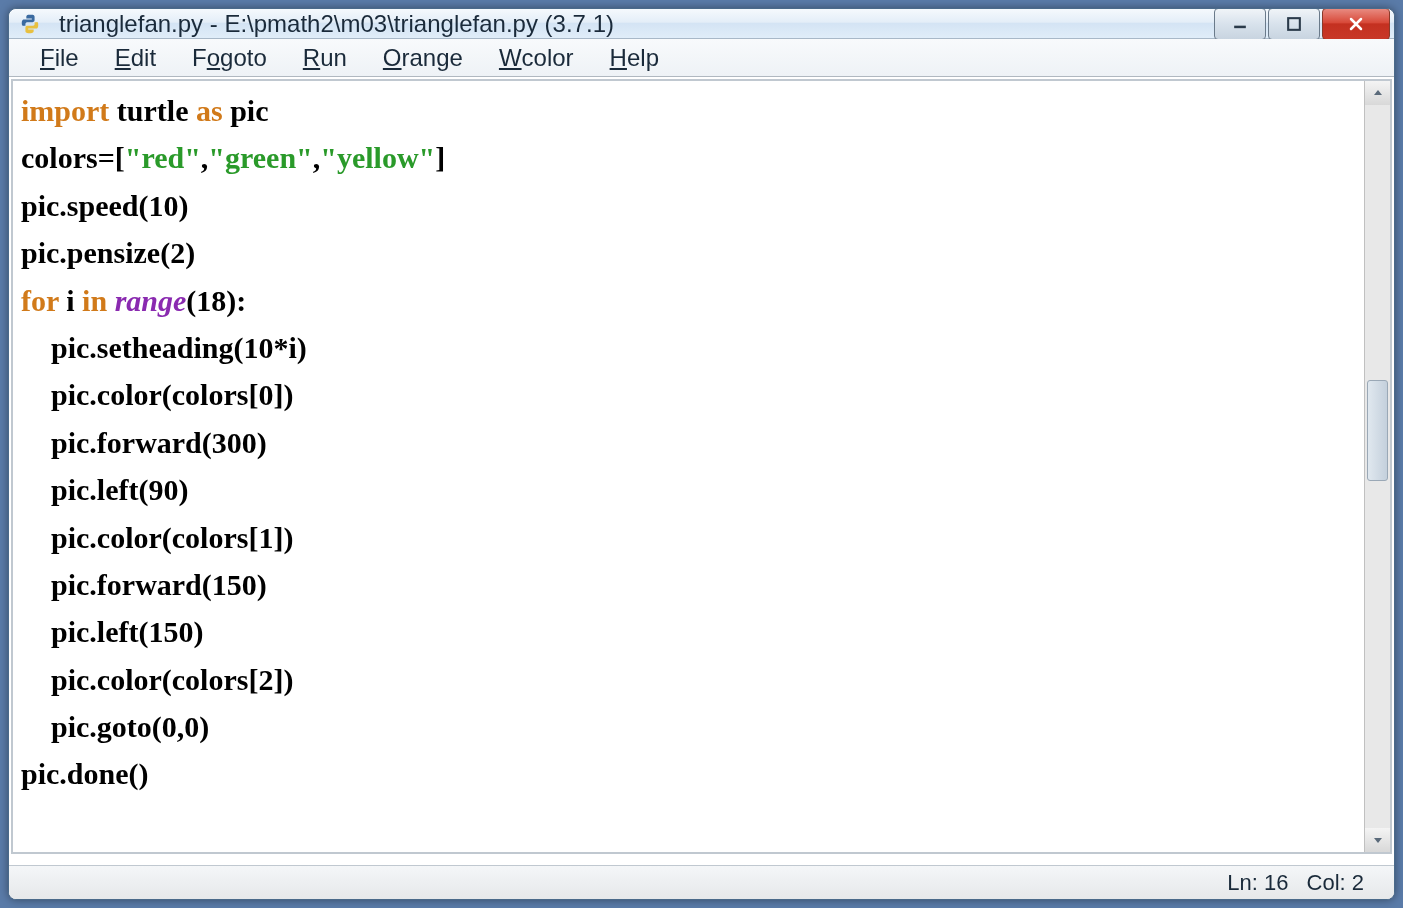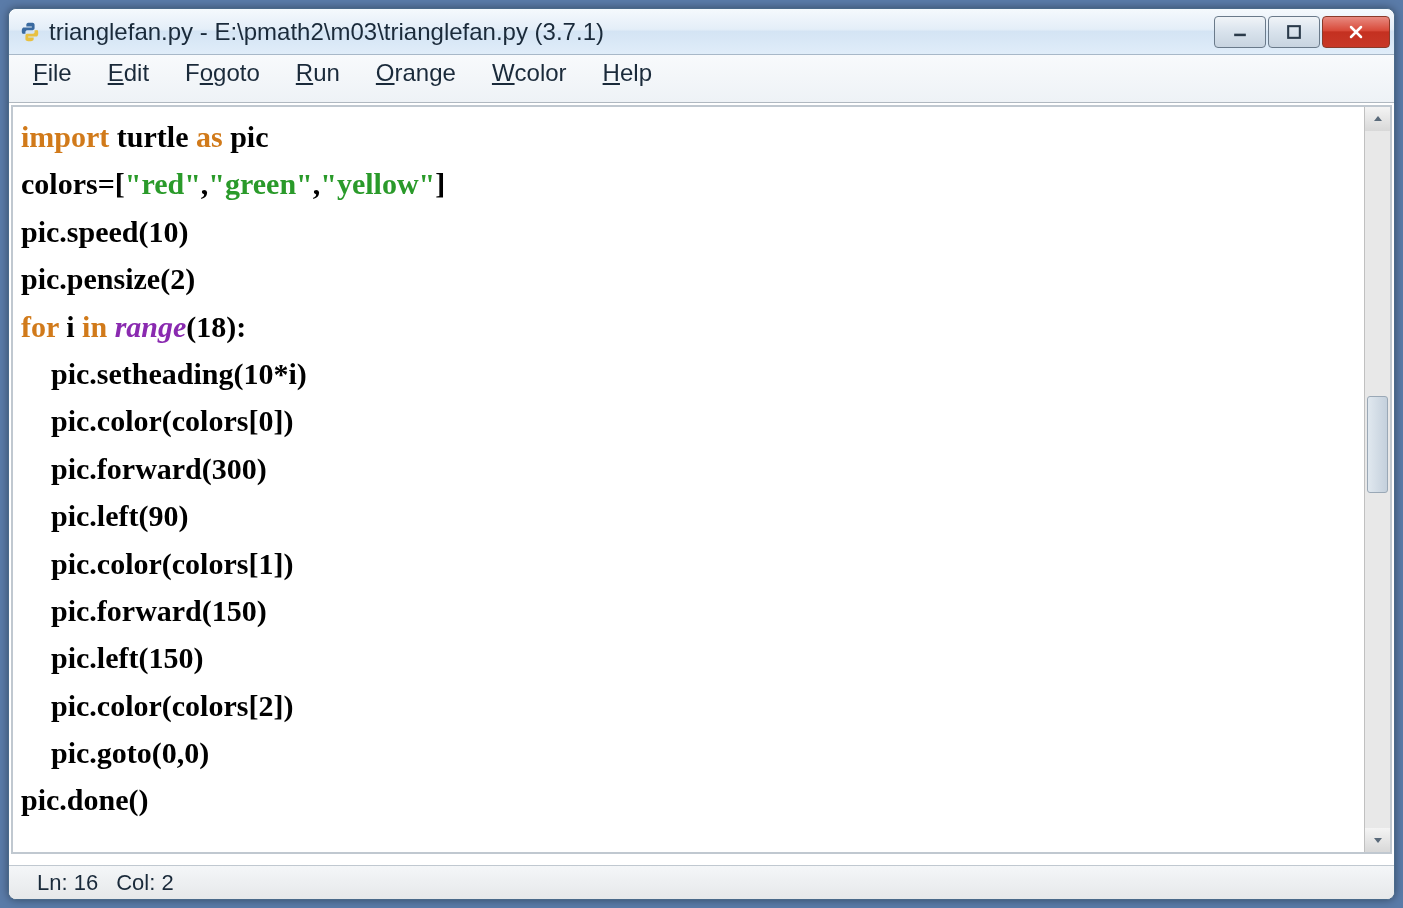--- a/index.html
+++ b/index.html
@@ -16,28 +16,29 @@
       height: 100%;
       background: #fff;
       border: 1px solid #4a6a8a;
       border-radius: 8px;
       box-shadow: 0 0 8px rgba(0,0,0,0.4);
       display: flex;
       flex-direction: column;
       overflow: hidden;
     }
     .titlebar {
-      height: 46px;
+      height: 30px;
       background: linear-gradient(to bottom, #f5f9fd 0%, #e4eef8 45%, #d4e4f4 50%, #e0edf9 100%);
       display: flex;
       align-items: center;
       padding: 0 4px 0 10px;
       border-bottom: 1px solid #a8b8c8;
       border-top-left-radius: 8px;
       border-top-right-radius: 8px;
+      gap: 10px;
     }
     .titlebar-icon {
       width: 22px;
       height: 22px;
       margin-right: 8px;
       display: inline-flex;
       align-items: center;
       justify-content: center;
     }
     .titlebar-text {
@@ -66,26 +67,26 @@
       color: #2a3a4a;
     }
     .window-btn.close-btn {
       width: 68px;
       background: linear-gradient(to bottom, #e88a80 0%, #d84a3a 45%, #c43020 50%, #c83828 100%);
       color: #fff;
       border-color: #8a3a2a;
     }
     .window-btn svg { width: 20px; height: 20px; }
     .menubar {
-      height: 48px;
+      height: 38px;
       background: linear-gradient(to bottom, #f8fafc 0%, #eef2f6 100%);
       border-bottom: 1px solid #b0b8c0;
       display: flex;
-      align-items: flex-start;
-      padding: 0 6px;
+      align-items: center;
+      padding: 0 13px;
     }
     .menu-item {
       padding: 4px 18px;
       font-size: 24px;
       color: #1a2a3a;
       cursor: pointer;
     }
     .menu-item .underline { text-decoration: underline; }
     .editor-container {
       flex: 1;
@@ -138,21 +139,21 @@
       right: 2px;
       background: linear-gradient(to right, #e0e8ef, #c4d0dc);
       border: 1px solid #9aa8b6;
       border-radius: 3px;
     }
     .statusbar {
       height: 34px;
       background: linear-gradient(to bottom, #f4f6f8, #e6e8ea);
       border-top: 1px solid #c0c8d0;
       display: flex;
-      justify-content: flex-start;
+      justify-content: flex-end;
       align-items: center;
       padding: 0 30px 0 10px;
       font-size: 22px;
       color: #1a2a3a;
       margin-top: 9px;
     }
     .status-seg { margin-left: 18px; }
   </style>
 </head>
 <body>

